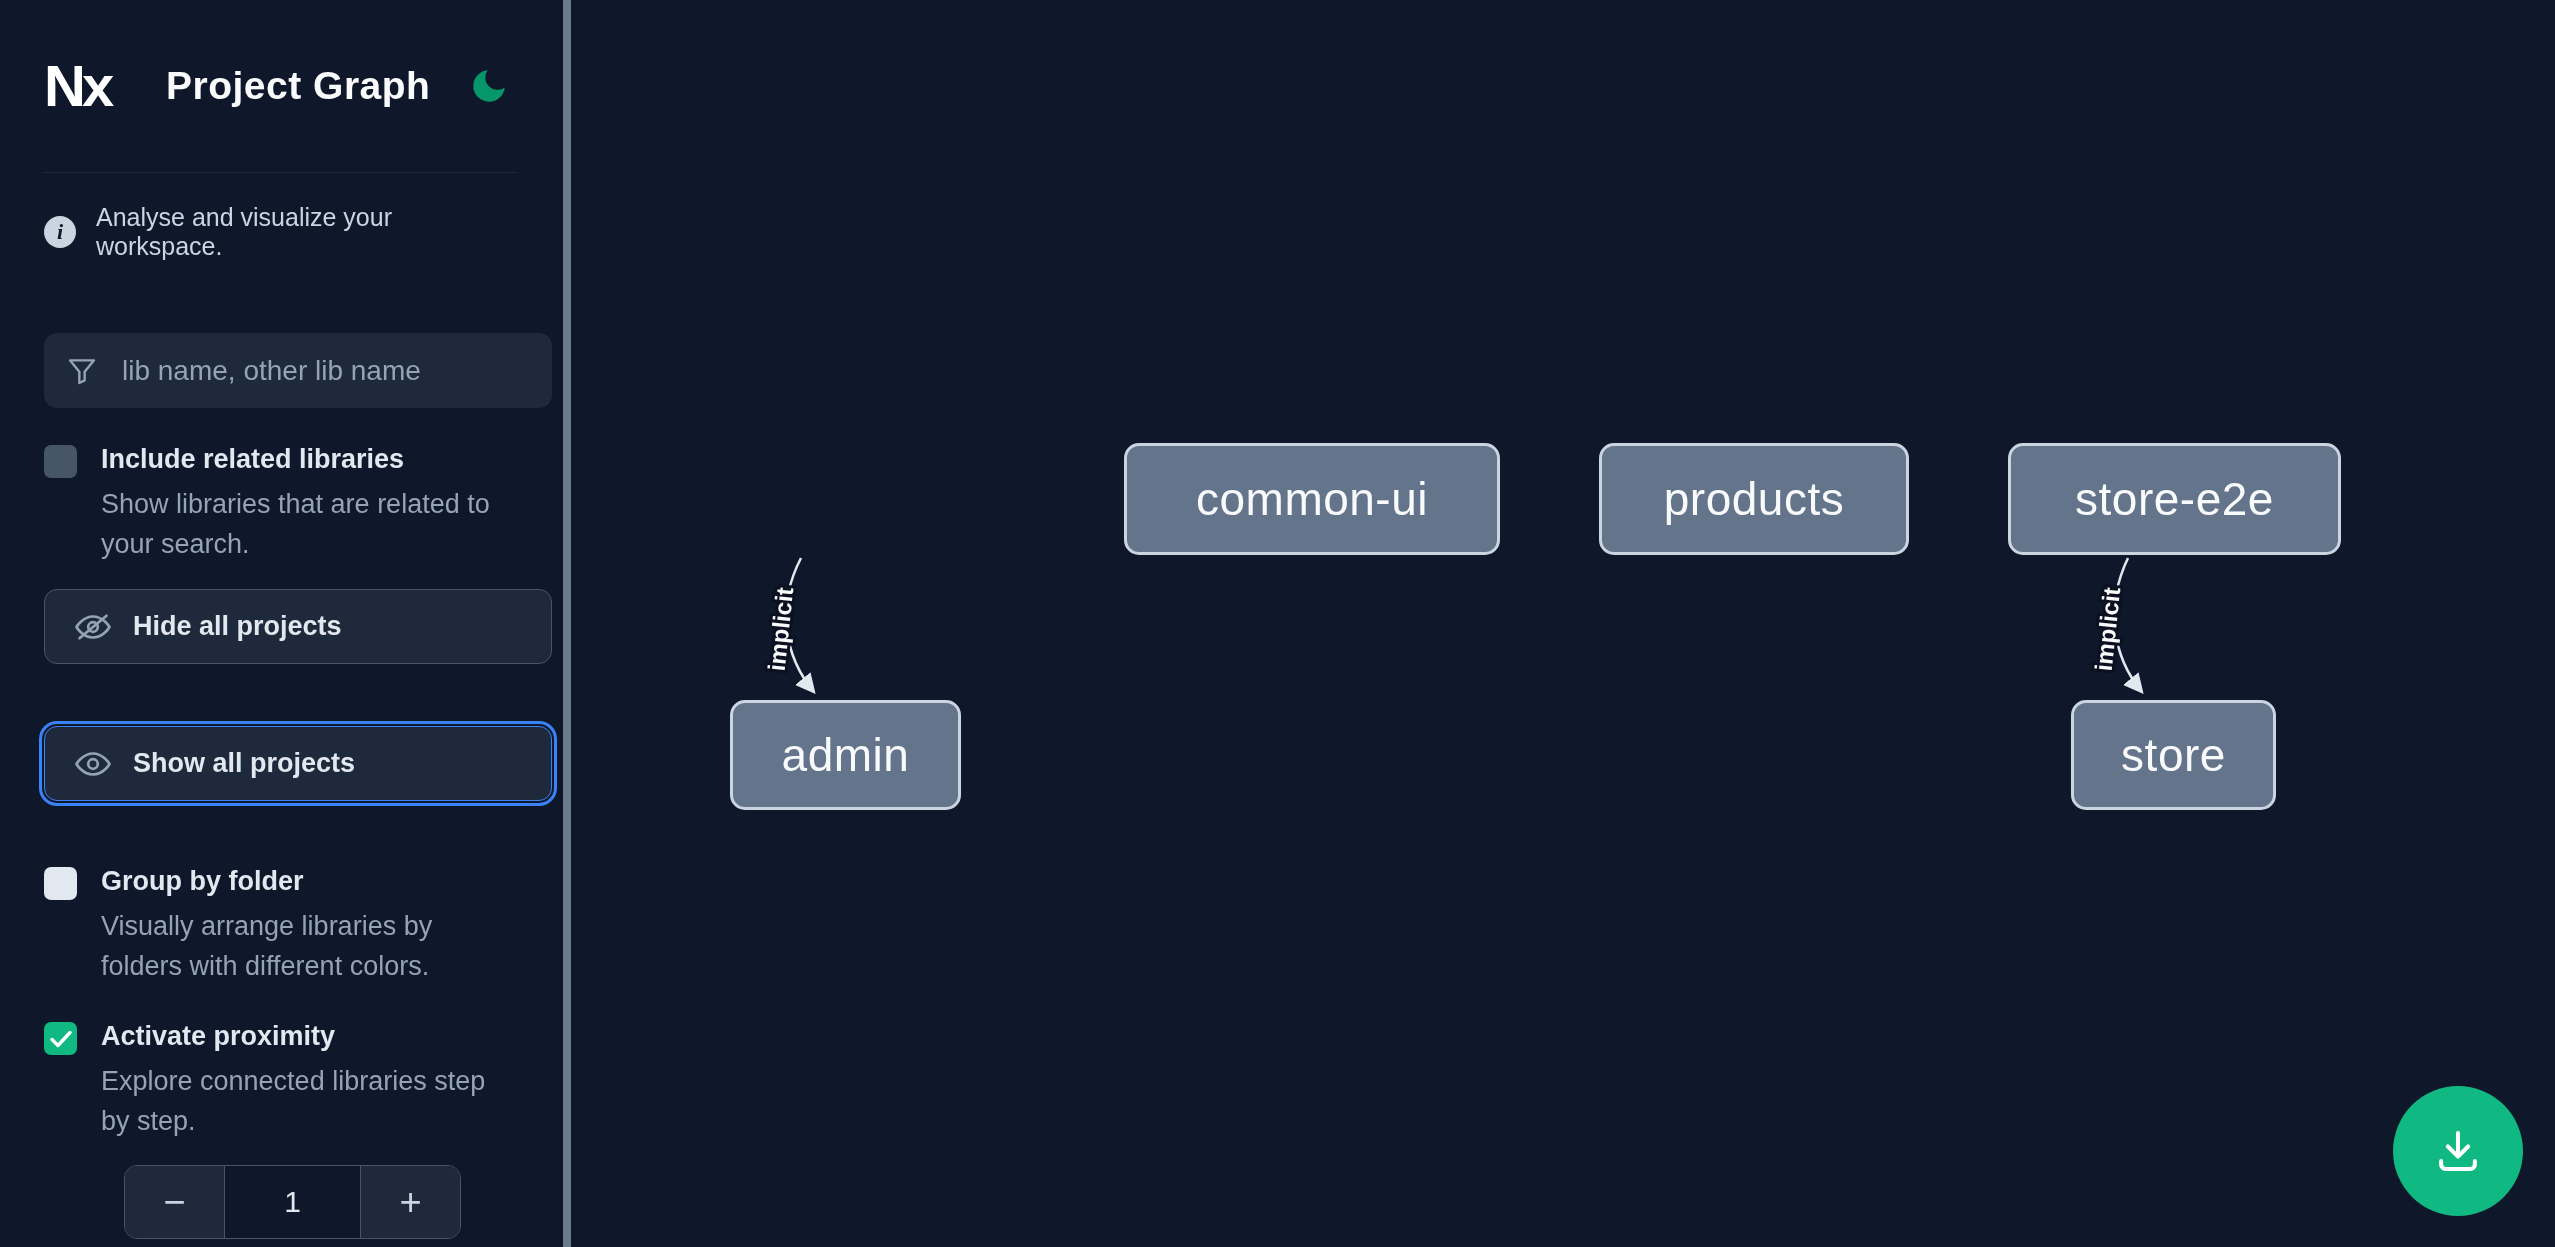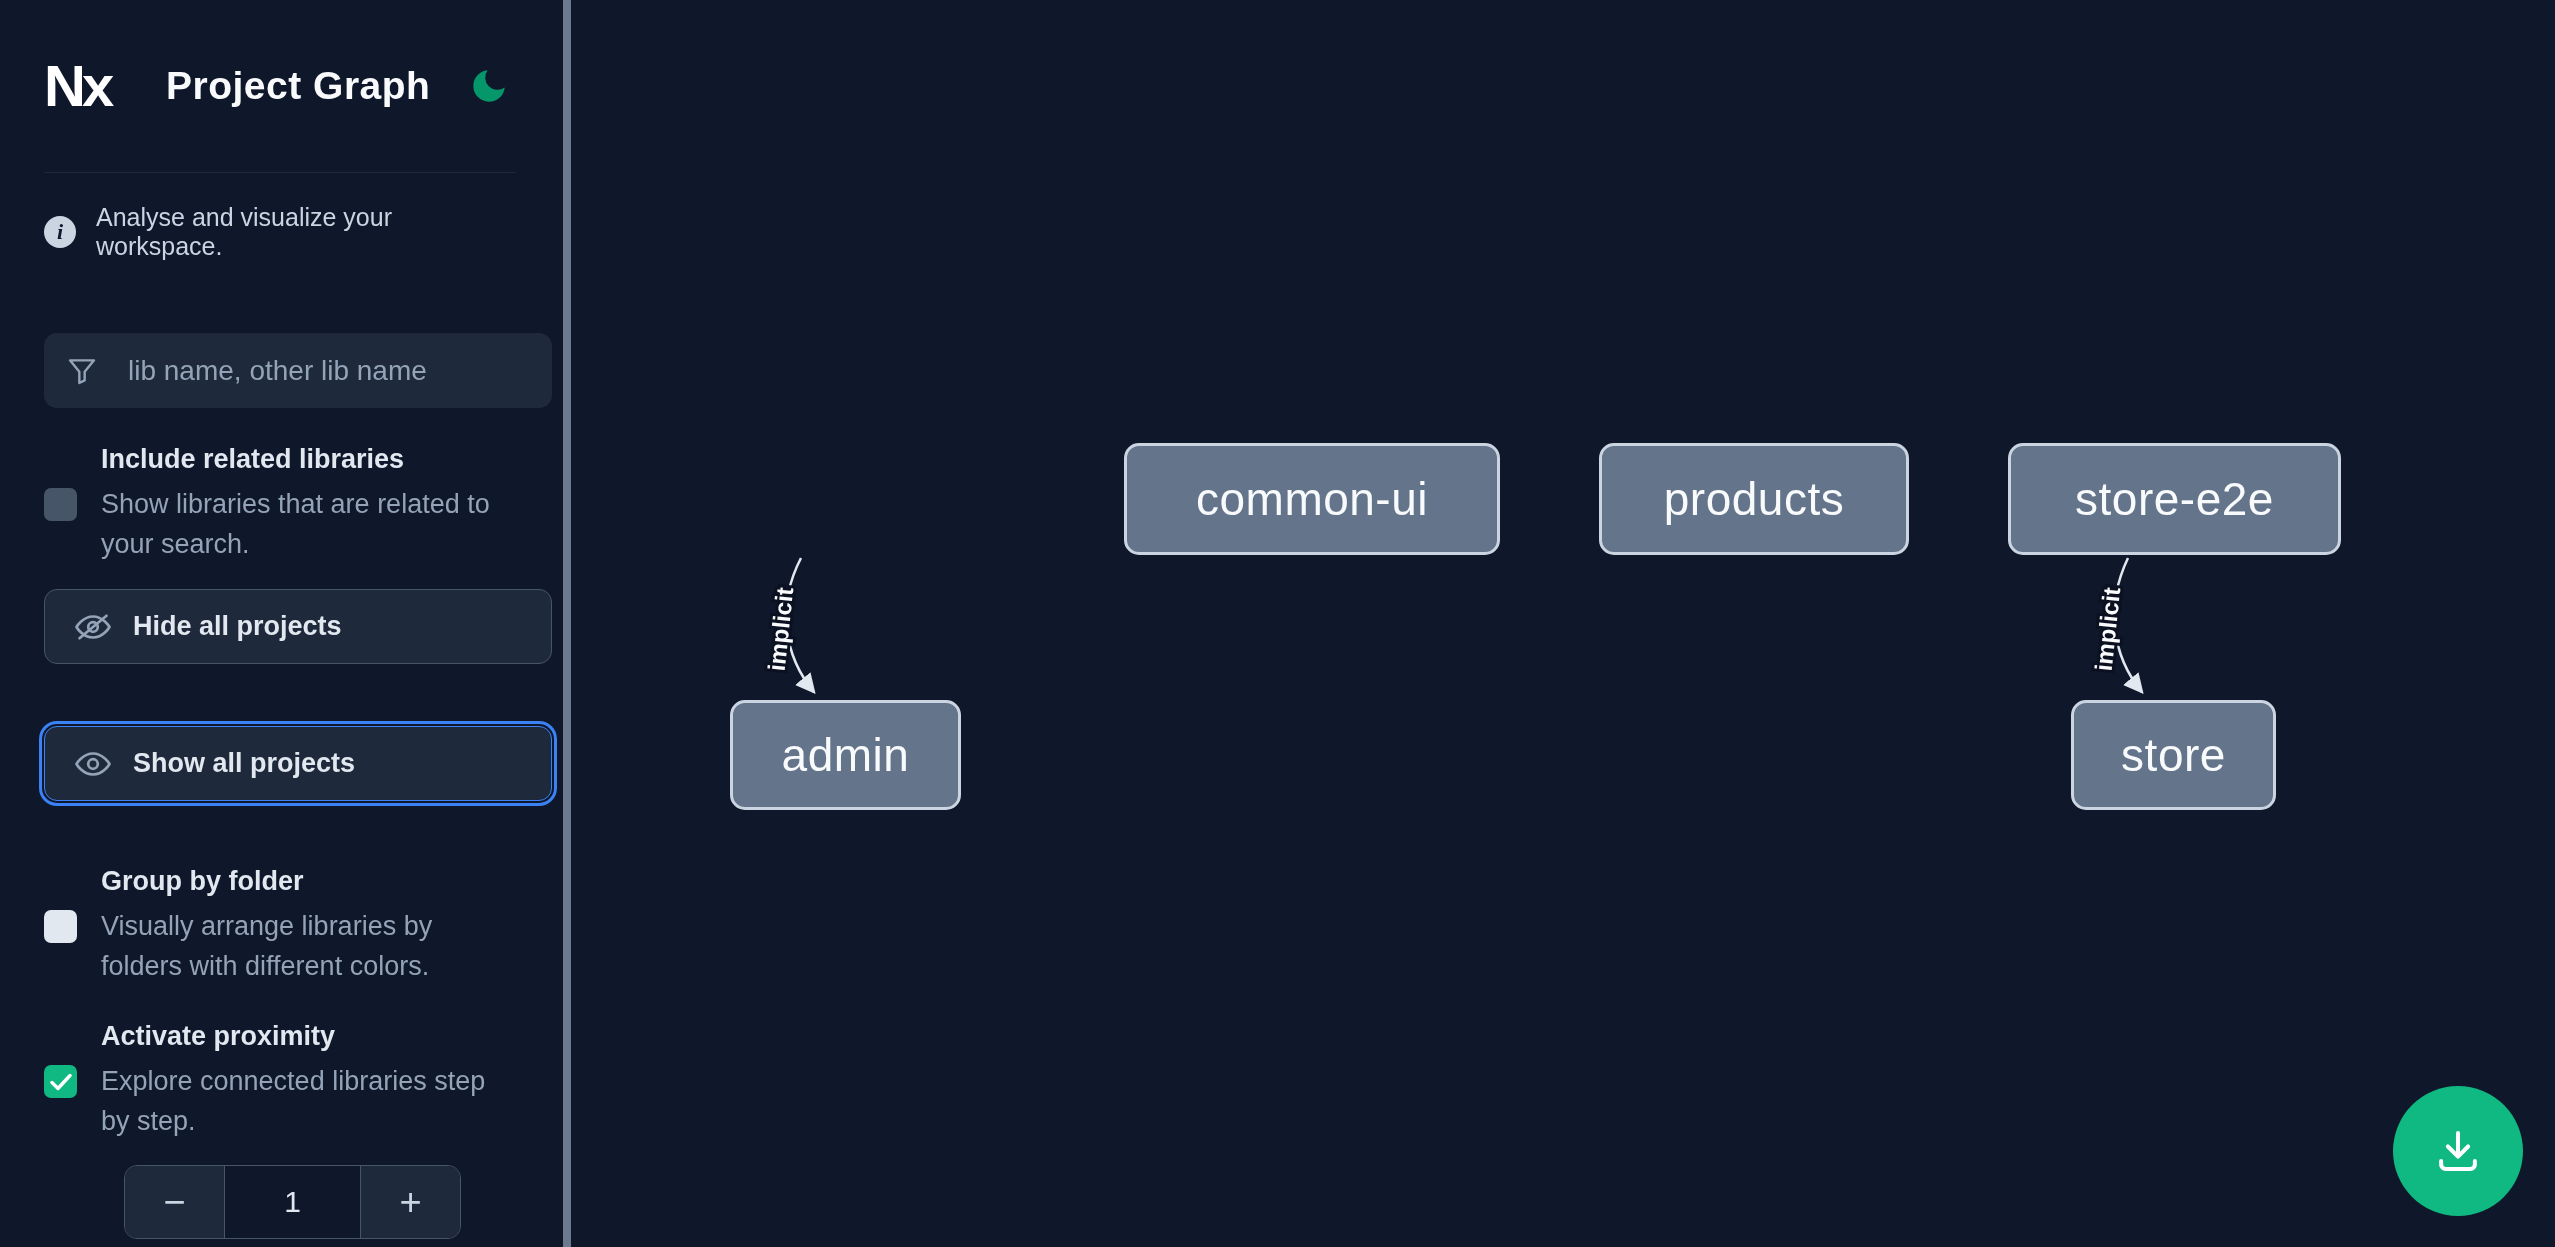--- a/index.html
+++ b/index.html
@@ -16,25 +16,25 @@
   }
   .sb-header{display:flex;align-items:center;height:172px;border-bottom:1px solid #1e293b;}
   .logo{flex-shrink:0;}
   .logo text{fill:#ffffff;font-family:"Liberation Sans",sans-serif;font-weight:900;}
   .app-title{margin:0 0 0 26px;color:#f8fafc;font-size:39px;font-weight:600;letter-spacing:.5px;}
   .theme-toggle{background:none;border:none;margin-left:38px;padding:0;cursor:pointer;line-height:0;}
   .intro{display:flex;align-items:center;gap:20px;margin-top:30px;color:#cbd5e1;font-size:25px;}
   .info-badge{width:32px;height:32px;border-radius:50%;background:#cbd5e1;color:#0f172a;
     display:flex;align-items:center;justify-content:center;font-size:22px;font-weight:700;font-family:"Liberation Serif",serif;font-style:italic;flex-shrink:0;}
   .filter{margin-top:72px;width:508px;height:75px;background:#1e293b;border-radius:13px;
-    display:flex;align-items:center;gap:28px;padding:0 22px;box-sizing:border-box;}
+    display:flex;align-items:center;gap:22px;padding:0 22px;box-sizing:border-box;}
   .filter input{flex:1;background:transparent;border:none;outline:none;color:#e2e8f0;
     font-size:28px;font-family:inherit;}
   .filter input::placeholder{color:#94a3b8;}
-  .option{display:flex;align-items:center;gap:24px;}
+  .option{display:flex;align-items:flex-start;gap:24px;}
   .opt-include{margin-top:35px;}
   .opt-group{margin-top:64px;}
   .opt-prox{margin-top:34px;}
   .cb{width:33px;height:33px;border-radius:7px;flex-shrink:0;margin-top:2px;cursor:pointer;
     display:flex;align-items:center;justify-content:center;}
   .cb-disabled{background:#475569;}
   .cb-unchecked{background:#e2e8f0;}
   .cb-checked{background:#10b981;}
   .opt-text{max-width:440px;}
   .opt-label{color:#e2e8f0;font-size:27px;font-weight:600;line-height:33px;}

